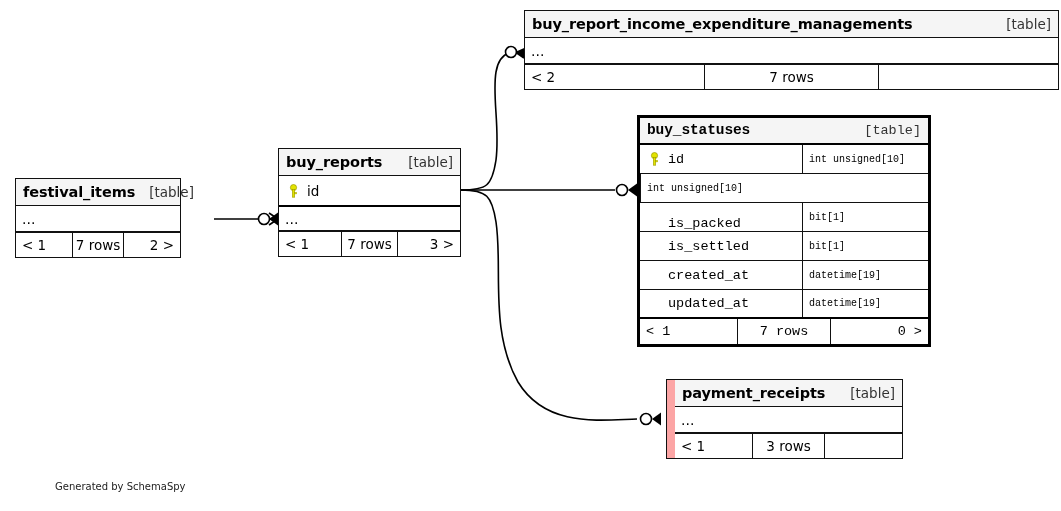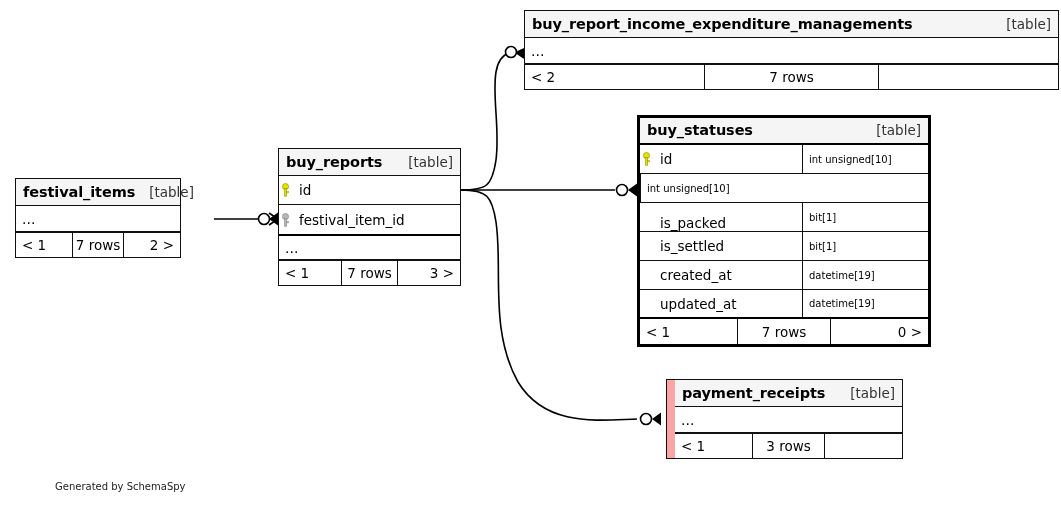--- a/index.html
+++ b/index.html
@@ -82,20 +82,21 @@
     border-bottom: 1px solid #111111;
     background: #ffffff;
   }
   .col-row:last-child { border-bottom: none; }
 
   .col-name {
     flex: 0 0 auto;
     display: flex;
     align-items: center;
     box-sizing: border-box;
+    padding-left: 8px;
     font-size: 13.5px;
     color: #000000;
     white-space: nowrap;
     height: 100%;
   }
   .col-type {
     flex: 1 1 auto;
     box-sizing: border-box;
     border-left: 1px solid #111111;
     padding-left: 6px;
@@ -223,30 +224,20 @@
       <div class="col-row">
         <span class="col-name" style="flex:1 1 auto;">
           <svg class="key-icon" viewBox="0 0 13 14">
               <circle cx="6.5" cy="3.6" r="3.1" fill="#e3e300" stroke="#9a9a00" stroke-width="0.7"></circle>
               <rect x="5.3" y="5.6" width="2.4" height="7.6" fill="#e3e300" stroke="#9a9a00" stroke-width="0.6"></rect>
               <rect x="7.5" y="8.4" width="2.2" height="1.5" fill="#e3e300" stroke="#9a9a00" stroke-width="0.5"></rect>
             </svg>
           <span>id</span>
         </span>
       </div>
-      <div class="col-row">
-        <span class="col-name" style="flex:1 1 auto;">
-          <svg class="key-icon" viewBox="0 0 13 14">
-              <circle cx="6.5" cy="3.6" r="3.1" fill="#b8b8b8" stroke="#8c8c8c" stroke-width="0.7"></circle>
-              <rect x="5.3" y="5.6" width="2.4" height="7.6" fill="#b8b8b8" stroke="#8c8c8c" stroke-width="0.6"></rect>
-              <rect x="7.5" y="8.4" width="2.2" height="1.5" fill="#b8b8b8" stroke="#8c8c8c" stroke-width="0.5"></rect>
-            </svg>
-          <span>festival_item_id</span>
-        </span>
-      </div>
     </div>
     <div class="ellipsis-row">...</div>
     <div class="tbl-footer">
       <span class="foot-cell foot-left">&lt; 1</span>
       <span class="foot-cell foot-mid">7 rows</span>
       <span class="foot-cell foot-right">3 &gt;</span>
     </div>
   </div>
 
   <div class="table-node" id="node-income-expenditure" style="left:524px; top:10px; width:535px;">
@@ -255,21 +246,21 @@
       <span class="tbl-tag">[table]</span>
     </div>
     <div class="ellipsis-row no-top">...</div>
     <div class="tbl-footer">
       <span class="foot-cell foot-left">&lt; 2</span>
       <span class="foot-cell foot-mid">7 rows</span>
       <span class="foot-cell foot-right"></span>
     </div>
   </div>
 
-  <div class="table-node focal" id="node-buy-statuses" style="left:637px; top:115px; width:294px;">
+  <div class="table-node focal" id="node-buy-statuses" style="left:637px; top:115px; width:294px;font-family:Liberation Mono, monospace;">
     <div class="tbl-header">
       <span class="tbl-name">buy_statuses</span>
       <span class="tbl-tag">[table]</span>
     </div>
     <div class="tbl-rows">
 
       <div class="col-row">
         <span class="col-name" style="width:162px;">
           <svg class="key-icon" viewBox="0 0 13 14">
               <circle cx="6.5" cy="3.6" r="3.1" fill="#e3e300" stroke="#9a9a00" stroke-width="0.7"></circle>

